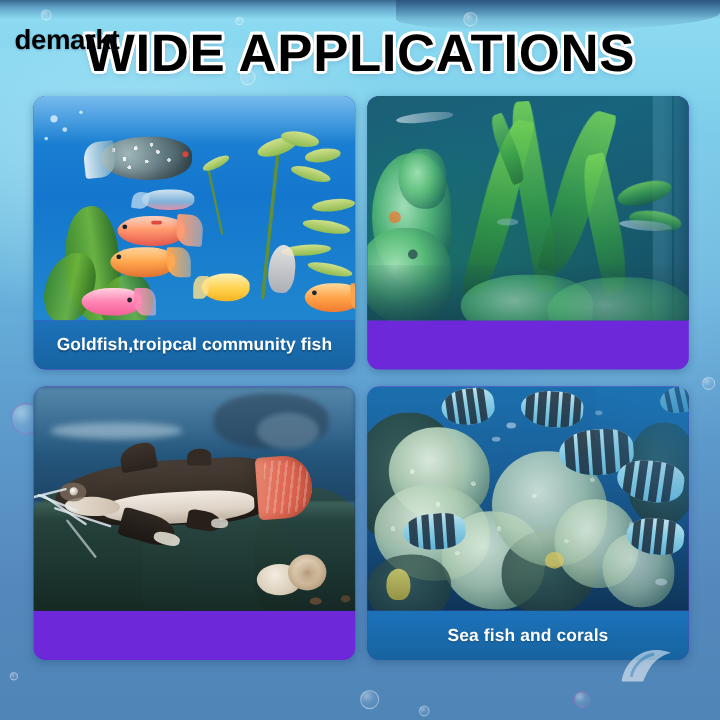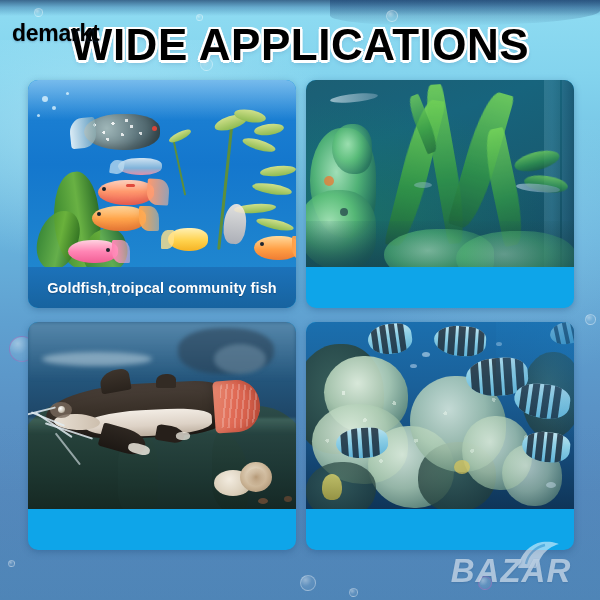--- a/index.html
+++ b/index.html
@@ -105,21 +105,21 @@
     display:grid;
     grid-template-columns:268px 268px;
     grid-template-rows:228px 228px;
     column-gap:10px; row-gap:14px;
   }
   .card {
     position:relative;
     border-radius:10px;
     overflow:hidden;
     box-shadow:0 2px 7px rgba(25,70,115,.35);
-    background:#0ea5e9;
+    background:#6d28d9;
     padding-left:19px;
   }
   .photo {
     position:absolute; left:0; top:0; width:100%; height:187px;
     overflow:hidden;
   }
   .caption {
     position:absolute; left:0; bottom:0; width:100%; height:41px;
     background:linear-gradient(180deg,#1c72ba 0%, #17639f 100%);
     color:#ffffff;
@@ -240,21 +240,20 @@
 
 <div id="title">WIDE APPLICATIONS</div>
 
 <div id="wm-demarkt">demarkt</div>
 
 <div id="wm-bazar">
   <svg id="wm-bazar-bag" viewBox="0 0 46 30">
     <path d="M4 28 C6 14 16 4 28 2 C38 .6 45 4 45 4 C38 6 32 10 28 16 C24 22 22 28 22 28 Z" fill="rgba(255,255,255,.85)"></path>
     <path d="M12 24 C14 14 22 7 31 5" fill="none" stroke="rgba(120,175,215,.9)" stroke-width="2.4"></path>
   </svg>
-  <div id="wm-bazar-text">BAZAR</div>
 </div>
 
 <div id="grid">
 
   <div class="card">
     <div class="photo" id="ph1">
       <div class="surface"></div>
 
       <div class="p1-bub" style="left:14px;top:16px;width:6px;height:6px;"></div>
       <div class="p1-bub" style="left:24px;top:26px;width:4px;height:4px;"></div>
@@ -524,15 +523,16 @@
       </div>
 
       <div style="position:absolute;left:116px;top:30px;width:8px;height:5px;border-radius:50%;background:rgba(230,245,255,.5);"></div>
       <div style="position:absolute;left:104px;top:42px;width:7px;height:4px;border-radius:50%;background:rgba(225,240,255,.45);"></div>
       <div style="position:absolute;left:240px;top:160px;width:10px;height:6px;border-radius:50%;background:rgba(220,238,255,.4);"></div>
       <div style="position:absolute;left:190px;top:20px;width:6px;height:4px;border-radius:50%;background:rgba(225,242,255,.4);"></div>
 
       <div style="position:absolute;right:0;top:0;width:78px;height:120px;
            background:linear-gradient(220deg, rgba(30,120,185,.55), rgba(20,80,135,0) 70%);"></div>
     </div>
+    <div class="caption">Sea fish and corals</div>
   </div>
 
 </div>
 
 </body></html>

